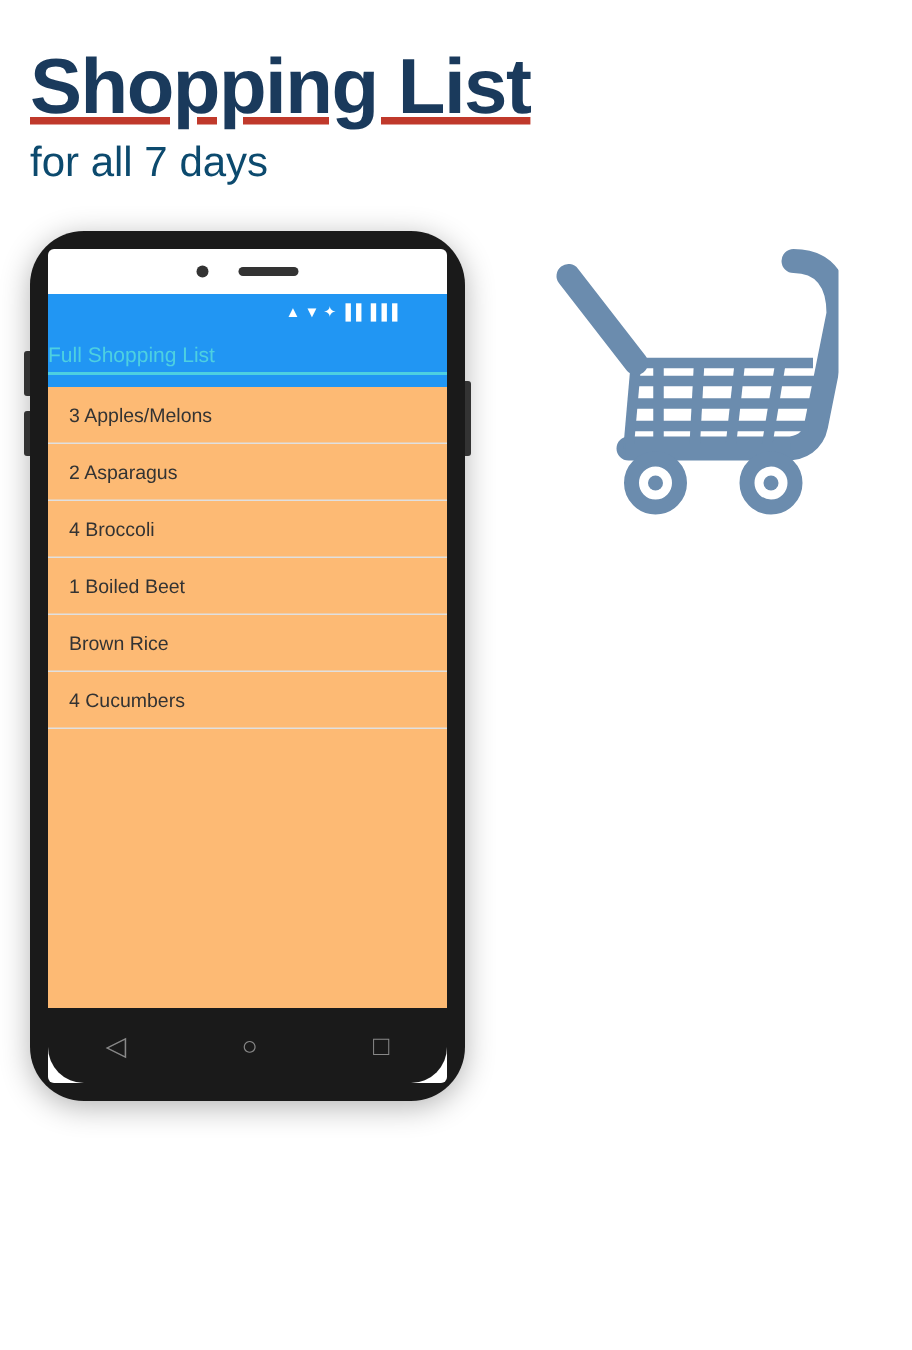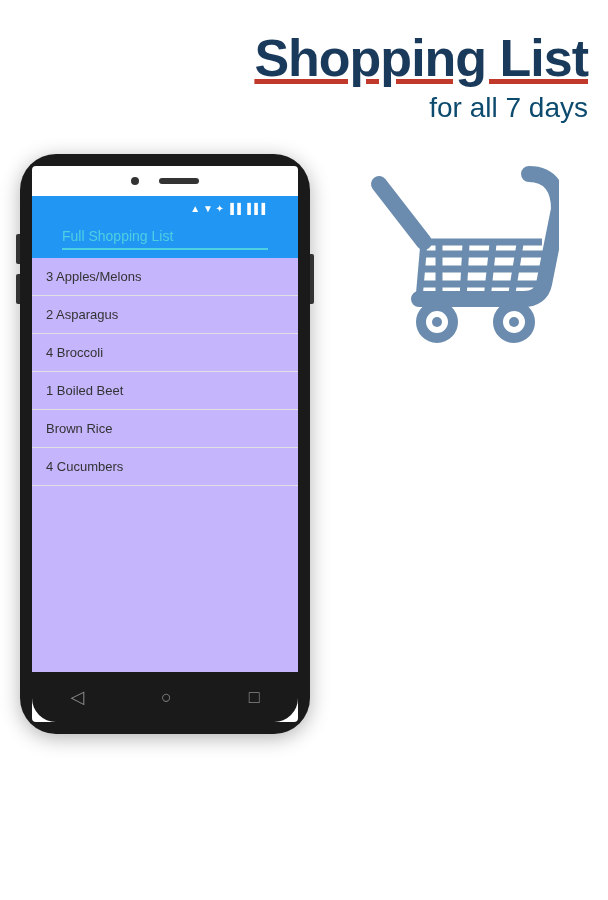--- a/index.html
+++ b/index.html
@@ -8,21 +8,21 @@
       width: 608px;
       height: 900px;
       background: #ffffff;
       font-family: 'Arial', sans-serif;
       overflow: hidden;
       position: relative;
     }
 
     
     .header {
-      text-align: right;
+      text-align: left;
       padding: 30px 20px 20px;
     }
 
     .header-title {
       font-size: 52px;
       font-weight: 900;
       color: #1a3a5c;
       line-height: 1.1;
       letter-spacing: -1px;
     }
@@ -90,37 +90,37 @@
 
     .status-icons {
       display: flex;
       align-items: center;
       gap: 3px;
     }
 
     
     .app-header {
       background: #2196F3;
-      padding: 8px 30px;
+      padding: 8px 0;
       flex-shrink: 0;
     }
 
     .app-header-title {
       color: #4dd0e1;
       font-size: 14px;
       font-weight: 500;
       border-bottom: 2px solid #4dd0e1;
       padding-bottom: 4px;
     }
 
     
     .shopping-list {
       flex: 1;
       overflow: hidden;
-      background: #c4b5fd;
+      background: #fdba74;
     }
 
     .list-item {
       padding: 11px 14px;
       font-size: 13px;
       color: #333;
       border-bottom: 1px solid #e0e0e0;
     }
 
     

